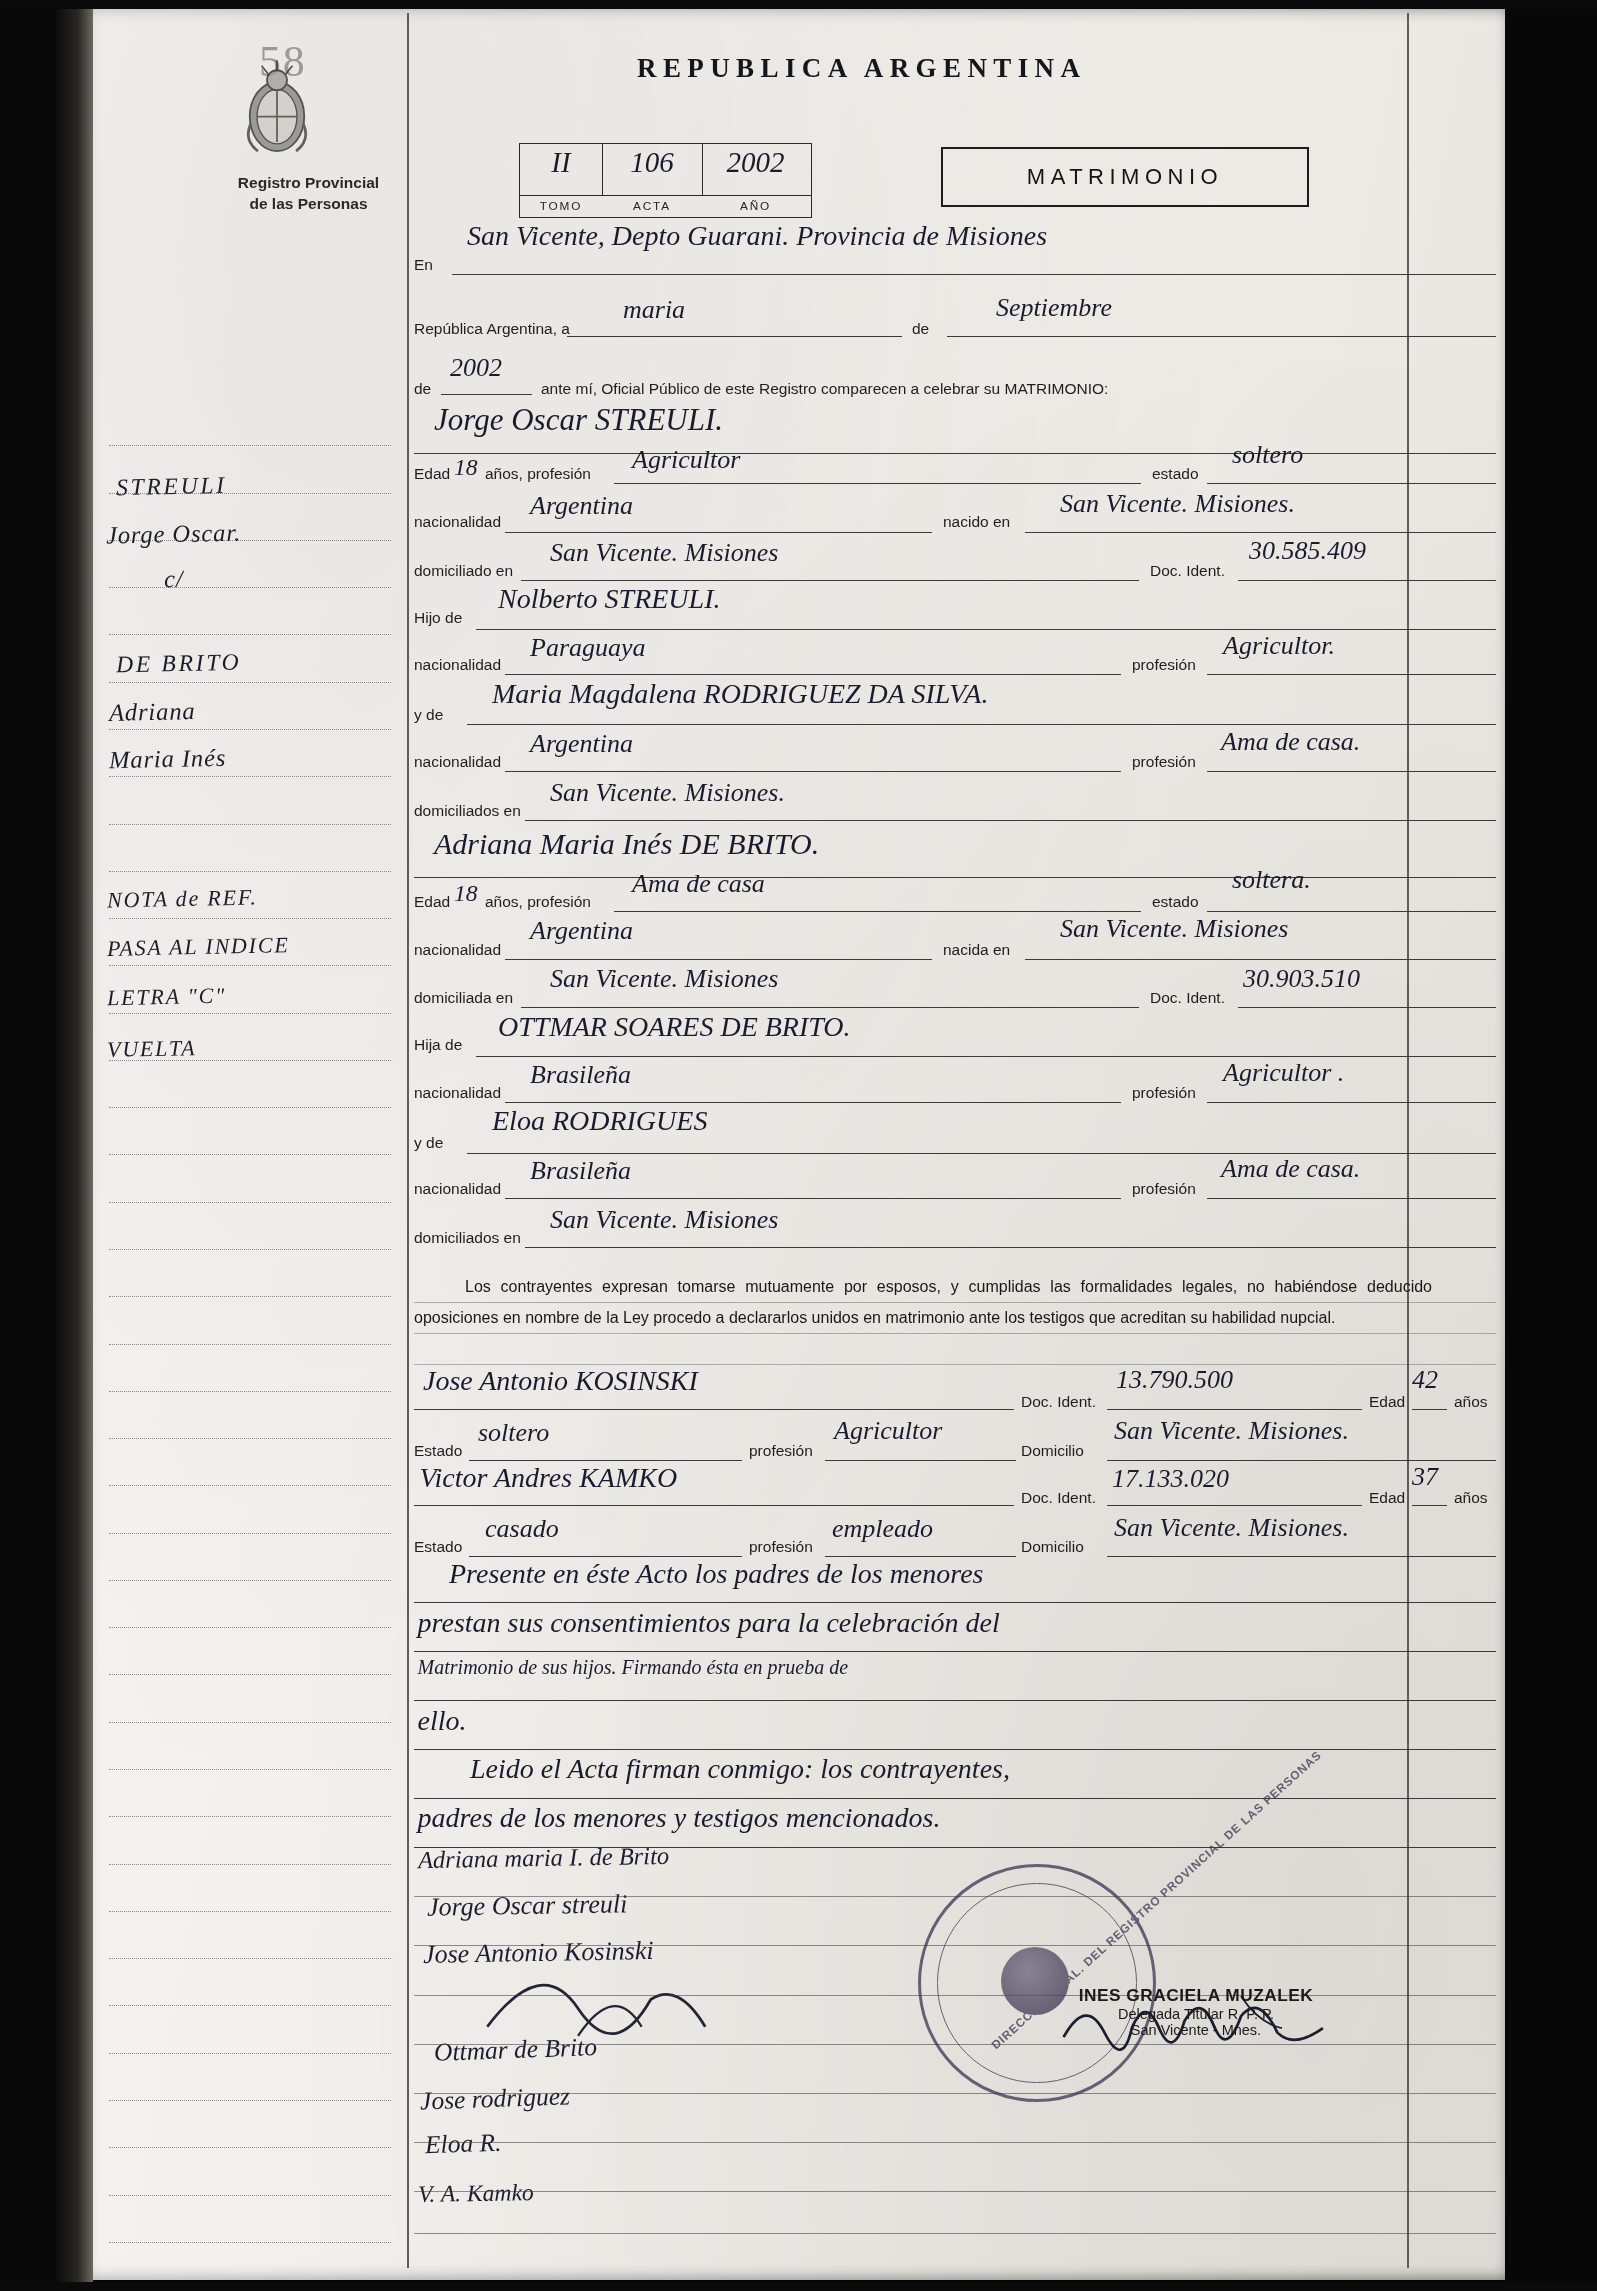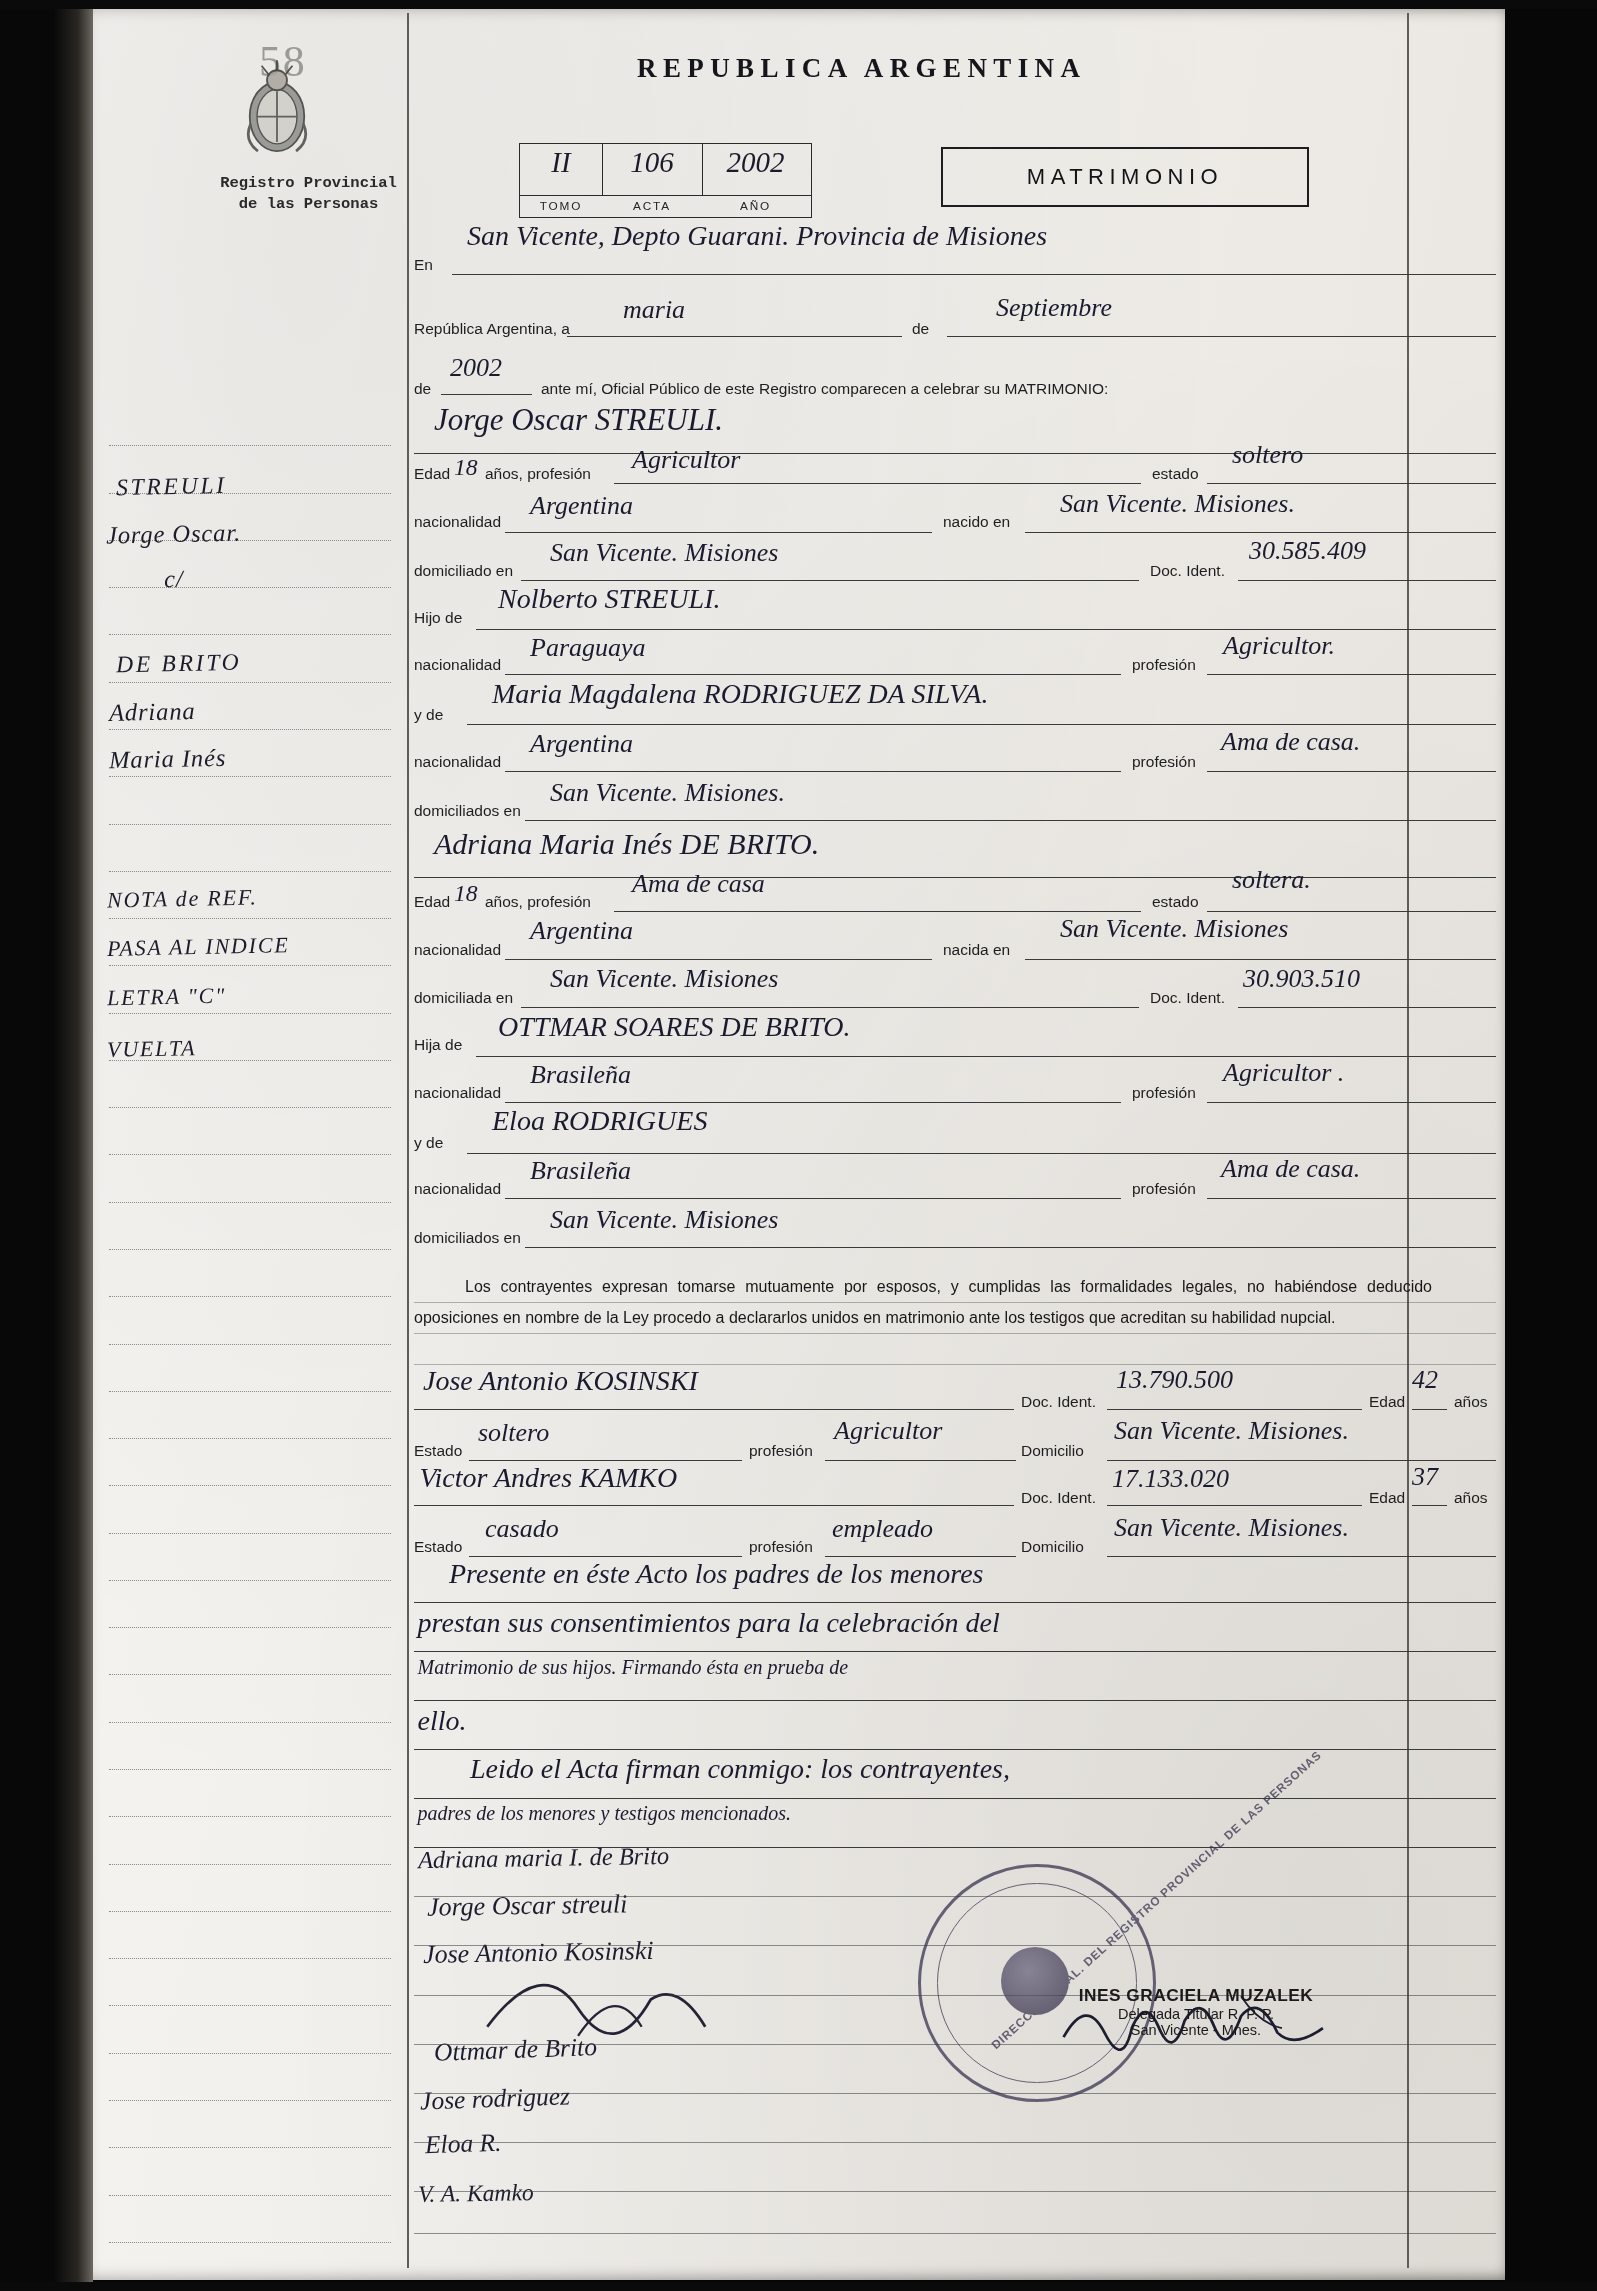--- a/index.html
+++ b/index.html
@@ -28,21 +28,21 @@
   .rightedge{position:absolute;left:1505px;top:0;width:93px;height:2291px;background:#070707;}
   .topedge{position:absolute;left:0;top:0;width:1597px;height:9px;background:#0a0a0a;}
   .botedge{position:absolute;left:0;bottom:0;width:1597px;height:9px;background:#0a0a0a;}
 
   
   .leftcol{position:absolute;left:100px;top:18px;width:300px;height:2246px;}
   .crest{position:absolute;left:136px;top:35px;width:82px;height:109px;opacity:.85;}
   .folio{position:absolute;left:159px;top:18px;font-size:44px;color:#9a9a96;
     font-family:"Liberation Serif",serif;letter-spacing:1.8px;}
   .regprov{position:absolute;left:95px;top:155px;width:227px;text-align:center;
-    font-size:15.5px;font-weight:bold;color:#2a2a2a;line-height:1.35;font-family:Liberation Mono, monospace;}
+    font-size:15.5px;font-weight:bold;color:#2a2a2a;line-height:1.35;}
 
   
   .mline{position:absolute;left:9px;width:282px;border-bottom:1.8px dotted #8a8a88;}
 
   .mnote{position:absolute;font-family:"Liberation Serif",serif;color:#1c1c2a;
     font-size:24.5px;font-style:italic;letter-spacing:0.9px;white-space:nowrap;
     transform:rotate(-1.2deg);}
 
   
   .body{position:absolute;left:414px;top:18px;width:1082px;height:2246px;}
@@ -362,21 +362,21 @@
     <div class="ln" style="left:0px;top:1682px;width:1082px;"></div>
     <div class="ln" style="left:0px;top:1731px;width:1082px;"></div>
     <div class="ln" style="left:0px;top:1780px;width:1082px;"></div>
     <div class="ln" style="left:0px;top:1829px;width:1082px;"></div>
 
     <div class="fw" style="left:35px;top:1540px;font-size:28px;">Presente en éste Acto los padres de los menores</div>
     <div class="fw" style="left:3.6px; top:1589px;font-size:28px;">prestan sus consentimientos para la celebración del</div>
     <div class="fw" style="left:3.6px; top:1638px;font-size:20px;">Matrimonio de sus hijos. Firmando ésta en prueba de</div>
     <div class="fw" style="left:3.6px; top:1687px;font-size:28px;">ello.</div>
     <div class="fw" style="left:56px;top:1735px;font-size:28px;">Leido el Acta firman conmigo: los contrayentes,</div>
-    <div class="fw" style="left:3.6px; top:1784px;font-size:20px;">padres de los menores y testigos mencionados.</div>
+    <div class="fw" style="left:3.6px; top:1784px;font-size:28px;">padres de los menores y testigos mencionados.</div>
 
     <div class="scribble" style="left:3.6px;  top:1826px;font-size:24.5px;transform:rotate(-1deg);">Adriana maria I. de Brito</div>
     <div class="scribble" style="left:12.7px; top:1873px;font-size:26px;transform:rotate(-1deg);">Jorge Oscar streuli</div>
     <div class="scribble" style="left:9px; top:1920px;font-size:26px;transform:rotate(-1deg);">Jose Antonio Kosinski</div>
     <div class="scribble" style="left:20px; top:2017px;font-size:25.5px;transform:rotate(-2deg);">Ottmar de Brito</div>
     <div class="scribble" style="left:5.5px;  top:2066px;font-size:25.5px;transform:rotate(-2deg);">Jose rodriguez</div>
     <div class="scribble" style="left:11px; top:2111px;font-size:25.5px;transform:rotate(-2deg);">Eloa R.</div>
     <div class="scribble" style="left:3.6px;  top:2162px;font-size:23.6px;transform:rotate(-1deg);">V. A. Kamko</div>
 
     <svg style="position:absolute;left:55px;top:1927px;width:309px;height:109px;" viewBox="0 0 340 120" width="309" height="109">

